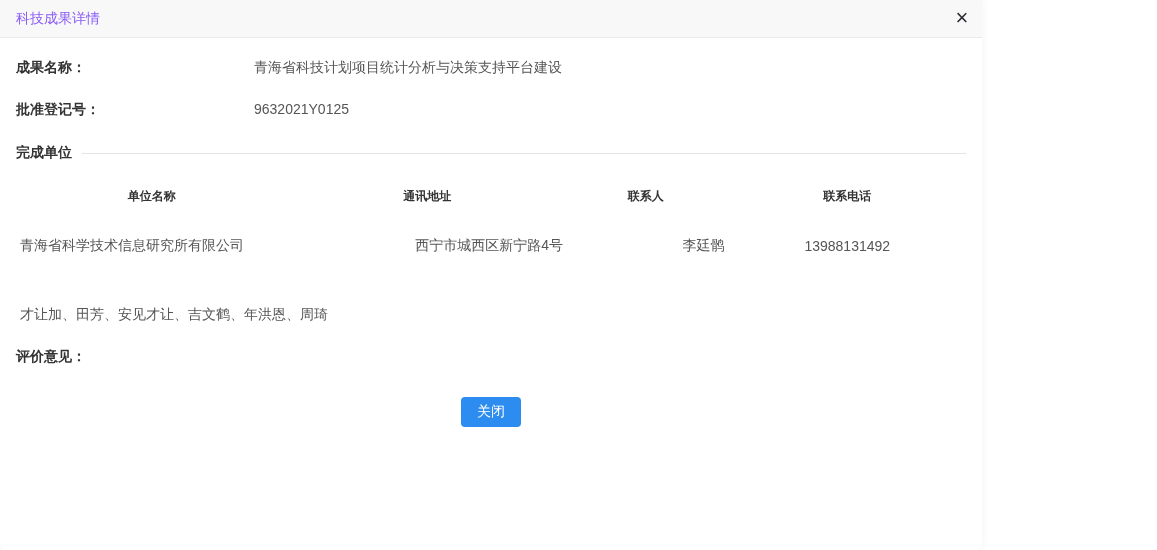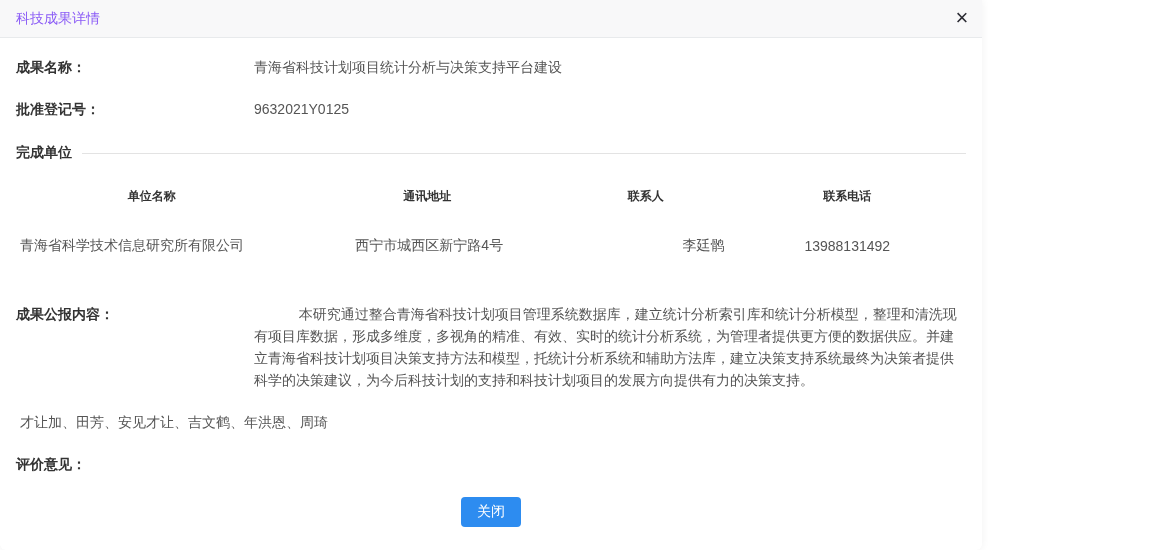--- a/index.html
+++ b/index.html
@@ -60,21 +60,21 @@
   }
   table.units th {
     font-weight: bold; color: #333; font-size: 12px;
     text-align: center; padding: 20px 4px 16px 4px;
   }
   table.units td {
     color: #555; font-size: 14px;
     padding: 16px 4px 18px 4px;
   }
   table.units .c1 { width: 29%; text-align: left; padding-left: 4px; }
-  table.units .c2 { width: 29%; text-align: center; }
+  table.units .c2 { width: 29%; text-align: right; }
   table.units .c3 { width: 17%; text-align: right; padding-left: 10px; }
   table.units .c4 { width: 25%; text-align: center; }
   table.units th.c1, table.units th.c2, table.units th.c3 { text-align: center; padding-left: 0; }
 
   .paragraph { text-indent: 3.2em; }
 
   .modal-footer {
     display: flex; justify-content: center;
     padding: 2px 0 10px 0;
   }
@@ -129,30 +129,26 @@
           <td class="c2">西宁市城西区新宁路4号</td>
           <td class="c3">李廷鹘</td>
           <td class="c4">13988131492</td>
         </tr>
       </tbody>
     </table>
 
     <div class="row">
     </div>
 
-    <div class="row">
-      <span class="label">成果公报内容：</span>
-      <span class="value paragraph">本研究通过整合青海省科技计划项目管理系统数据库，建立统计分析索引库和统计分析模型，整理和清洗现有项目库数据，形成多维度，多视角的精准、有效、实时的统计分析系统，为管理者提供更方便的数据供应。并建立青海省科技计划项目决策支持方法和模型，托统计分析系统和辅助方法库，建立决策支持系统最终为决策者提供科学的决策建议，为今后科技计划的支持和科技计划项目的发展方向提供有力的决策支持。</span>
-    </div>
 
     <div class="row">
       <span class="value">才让加、田芳、安见才让、吉文鹤、年洪恩、周琦</span>
     </div>
 
-    <div class="row" style="margin-bottom: 20px;">
+    <div class="row" style="margin-bottom: 28px;">
       <span class="label">评价意见：</span>
     </div>
 
   </div>
 
   <div class="modal-footer">
     <button class="btn-primary" style="background: rgb(45, 140, 240);">关闭</button>
   </div>
 
 </div>

